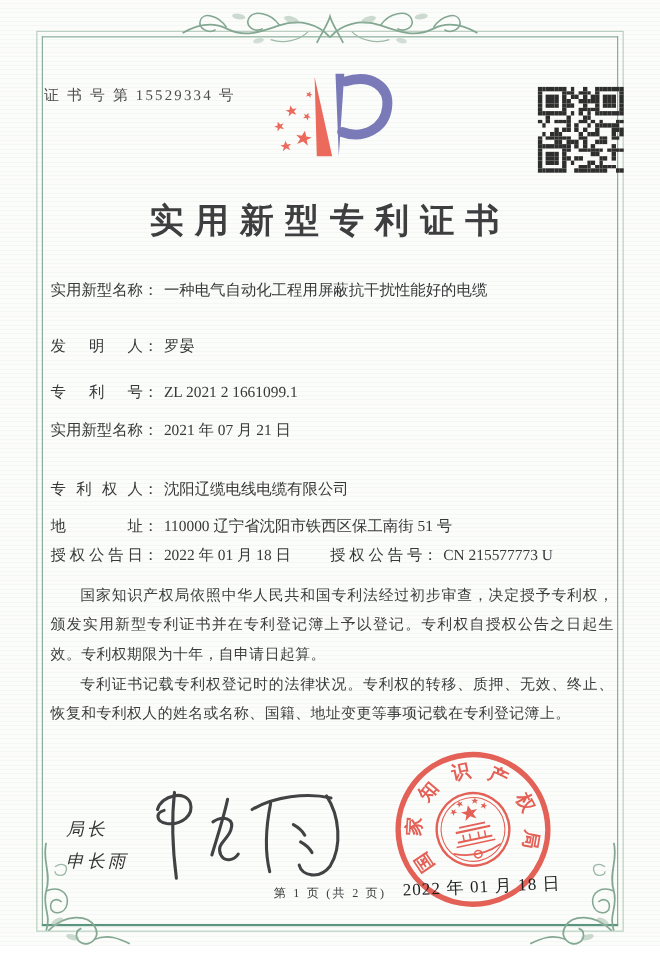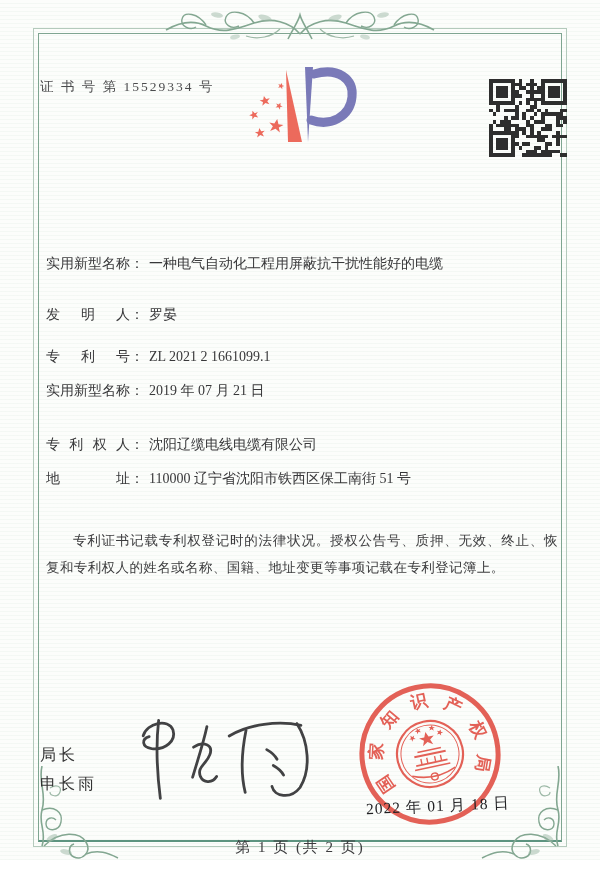--- a/index.html
+++ b/index.html
@@ -21,27 +21,27 @@
   .qr i.d{background:#2e2e2e;}
   .title{position:absolute;left:0;right:0;top:180px;text-align:center;
     font-size:31px;font-weight:700;letter-spacing:10px;color:#3e3e40;}
   .row{position:absolute;left:46px;width:520px;font-size:14px;color:#38383a;white-space:nowrap;}
   .flabel{display:inline-block;width:84px;text-align:justify;text-align-last:justify;vertical-align:baseline;}
   .fcolon{margin-right:5px;}
   .pair2{position:absolute;left:254px;top:0;}
   .paras{position:absolute;left:46px;top:527px;width:512px;font-size:13.5px;
     line-height:27px;text-align:justify;color:#3c3c3e;letter-spacing:0.4px;}
   .paras p{margin:0;text-indent:2em;}
-  .signer{position:absolute;left:40px;top:740px;font-family:"Liberation Sans","DejaVu Sans",sans-serif;
-    font-size:16px;letter-spacing:3px;color:#333;line-height:29px;}
+  .signer{position:absolute;left:60px;top:740px;font-family:"Liberation Sans","DejaVu Sans",sans-serif;
+    font-size:16px;letter-spacing:3px;color:#333;line-height:29px;font-style:italic;}
   .sig{position:absolute;left:130px;top:706px;transform:rotate(-2deg);}
   .seal{position:absolute;left:350px;top:674px;opacity:0.87;}
   .seal-date{position:absolute;left:366px;top:796px;font-size:15.5px;letter-spacing:1px;
     color:#1f1f22;transform:rotate(-2.5deg);z-index:5;}
-  .footer{position:absolute;left:0;right:0;top:838px;text-align:center;font-size:15px;
+  .footer{position:absolute;left:0;right:0;top:804px;text-align:center;font-size:11px;
     letter-spacing:2px;color:#3c3c3e;}
   .orn{position:absolute;pointer-events:none;}
   .orn-top{left:150px;top:3px;}
   .orn-bl{left:36px;top:766px;}
   .orn-br{left:478px;top:766px;}
 </style>
 </head>
 <body>
 
 <div class="page">
@@ -535,42 +535,52 @@
       <i class="d"></i>
       <i class="d"></i>
       <i class="d"></i>
       <i class="d"></i>
       <i></i>
       <i></i>
       <i class="d"></i>
       <i class="d"></i>
     </div>
 
+  <div class="title">实用新型专利证书</div>
 
   <div class="row" style="top:255px">
     <span class="flabel">实用新型名称</span><span class="fcolon">：</span><span class="fvalue">一种电气自动化工程用屏蔽抗干扰性能好的电缆</span>
   </div>
   <div class="row" style="top:306px">
     <span class="flabel">发明人</span><span class="fcolon">：</span><span class="fvalue">罗晏</span>
   </div>
   <div class="row" style="top:348px">
     <span class="flabel">专利号</span><span class="fcolon">：</span><span class="fvalue">ZL 2021 2 1661099.1</span>
   </div>
   <div class="row" style="top:382px">
-    <span class="flabel">实用新型名称</span><span class="fcolon">：</span><span class="fvalue">2019 年 07 月 21 日</span>
+    <span class="flabel">实用新型名称</span><span class="fcolon">：</span><span class="fvalue">2021 年 07 月 21 日</span>
   </div>
   <div class="row" style="top:436px">
     <span class="flabel">专利权人</span><span class="fcolon">：</span><span class="fvalue">沈阳辽缆电线电缆有限公司</span>
   </div>
   <div class="row" style="top:470px">
     <span class="flabel">地址</span><span class="fcolon">：</span><span class="fvalue">110000 辽宁省沈阳市铁西区保工南街 51 号</span>
   </div>
+  <div class="row" style="top:496px">
+    <span>
+      <span class="flabel">授权公告日</span><span class="fcolon">：</span><span class="fvalue">2022 年 01 月 18 日</span>
+    </span>
+    <span class="pair2">
+      <span class="flabel">授权公告号</span><span class="fcolon">：</span><span class="fvalue">CN 215577773 U</span>
+    </span>
+  </div>
 
   <div class="paras">
-    <p>专利证书记载专利权登记时的法律状况。授权公告号、质押、无效、终止、恢复和专利权人的姓名或名称、国籍、地址变更等事项记载在专利登记簿上。</p>
+    <p>国家知识产权局依照中华人民共和国专利法经过初步审查，决定授予专利权，颁发实用新型专利证书并在专利登记簿上予以登记。专利权自授权公告之日起生效。专利权期限为十年，自申请日起算。</p>
+    <p>专利证书记载专利权登记时的法律状况。专利权的转移、质押、无效、终止、恢复和专利权人的姓名或名称、国籍、地址变更等事项记载在专利登记簿上。</p>
   </div>
 
   <div class="signer">
     <div>局长</div>
     <div>申长雨</div>
   </div>
 
   <svg class="sig" width="195" height="105" viewBox="0 0 195 105">
     <g fill="none" stroke="#2e2e30" stroke-width="2.8" stroke-linecap="round" opacity="0.9">
       <path d="M30,12 C27,32 26,58 29,90"></path>

